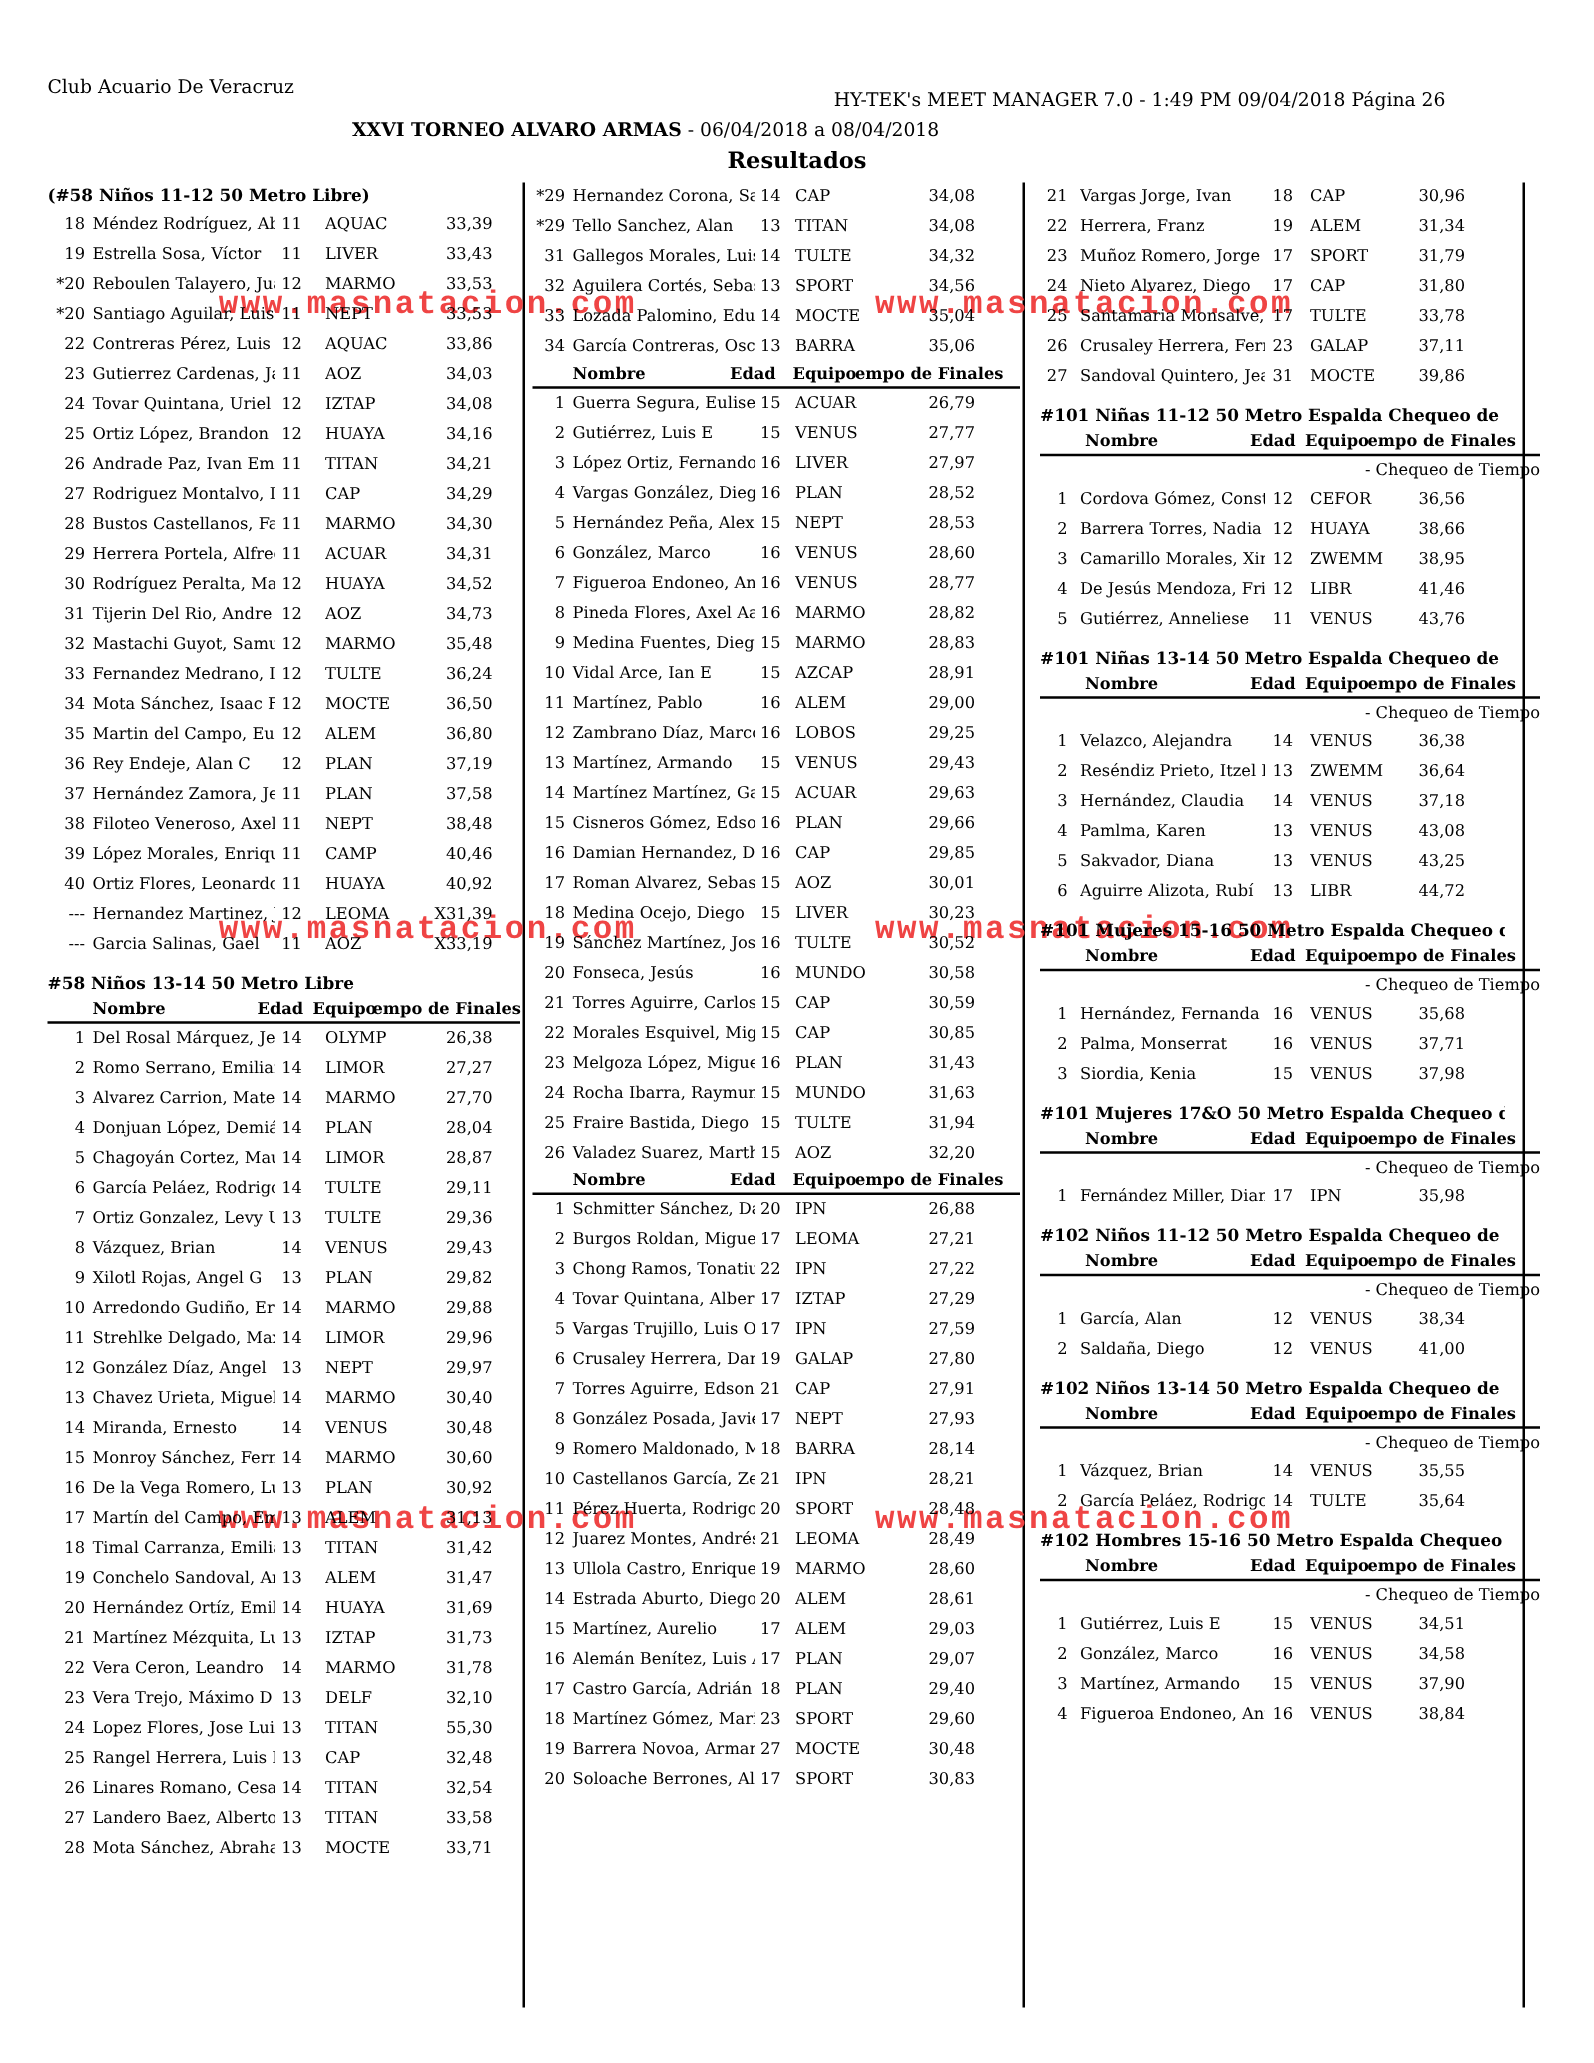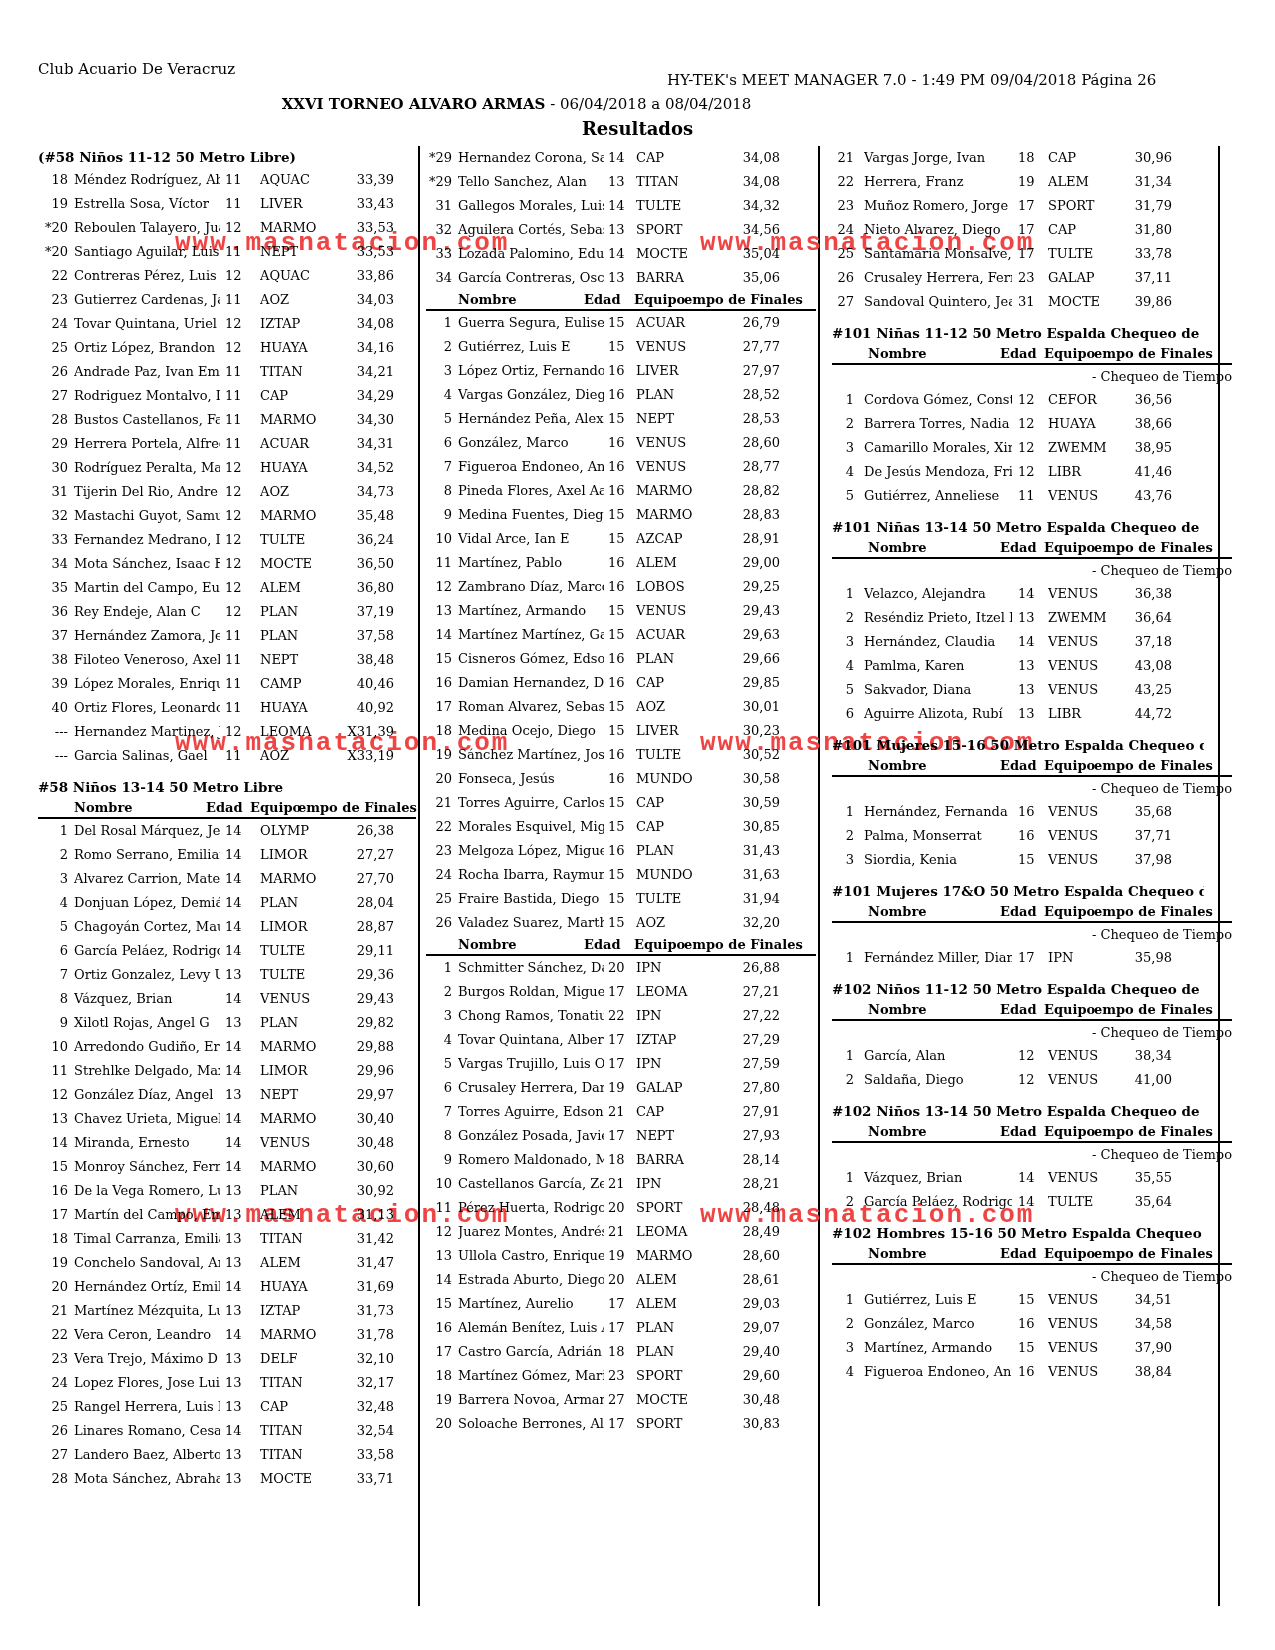--- a/index.html
+++ b/index.html
@@ -408,21 +408,21 @@
       <span class="c-nm">Vera Trejo, Máximo D</span>
       <span class="c-ag">13</span>
       <span class="c-tm">DELF</span>
       <span class="c-tv">32,10</span>
     </div>
     <div class="row">
       <span class="c-pl">24</span>
       <span class="c-nm">Lopez Flores, Jose Luis</span>
       <span class="c-ag">13</span>
       <span class="c-tm">TITAN</span>
-      <span class="c-tv">32,17</span>
+      <span class="c-tv">55,30</span>
     </div>
     <div class="row">
       <span class="c-pl">25</span>
       <span class="c-nm">Rangel Herrera, Luis Enri</span>
       <span class="c-ag">13</span>
       <span class="c-tm">CAP</span>
       <span class="c-tv">32,48</span>
     </div>
     <div class="row">
       <span class="c-pl">26</span>

